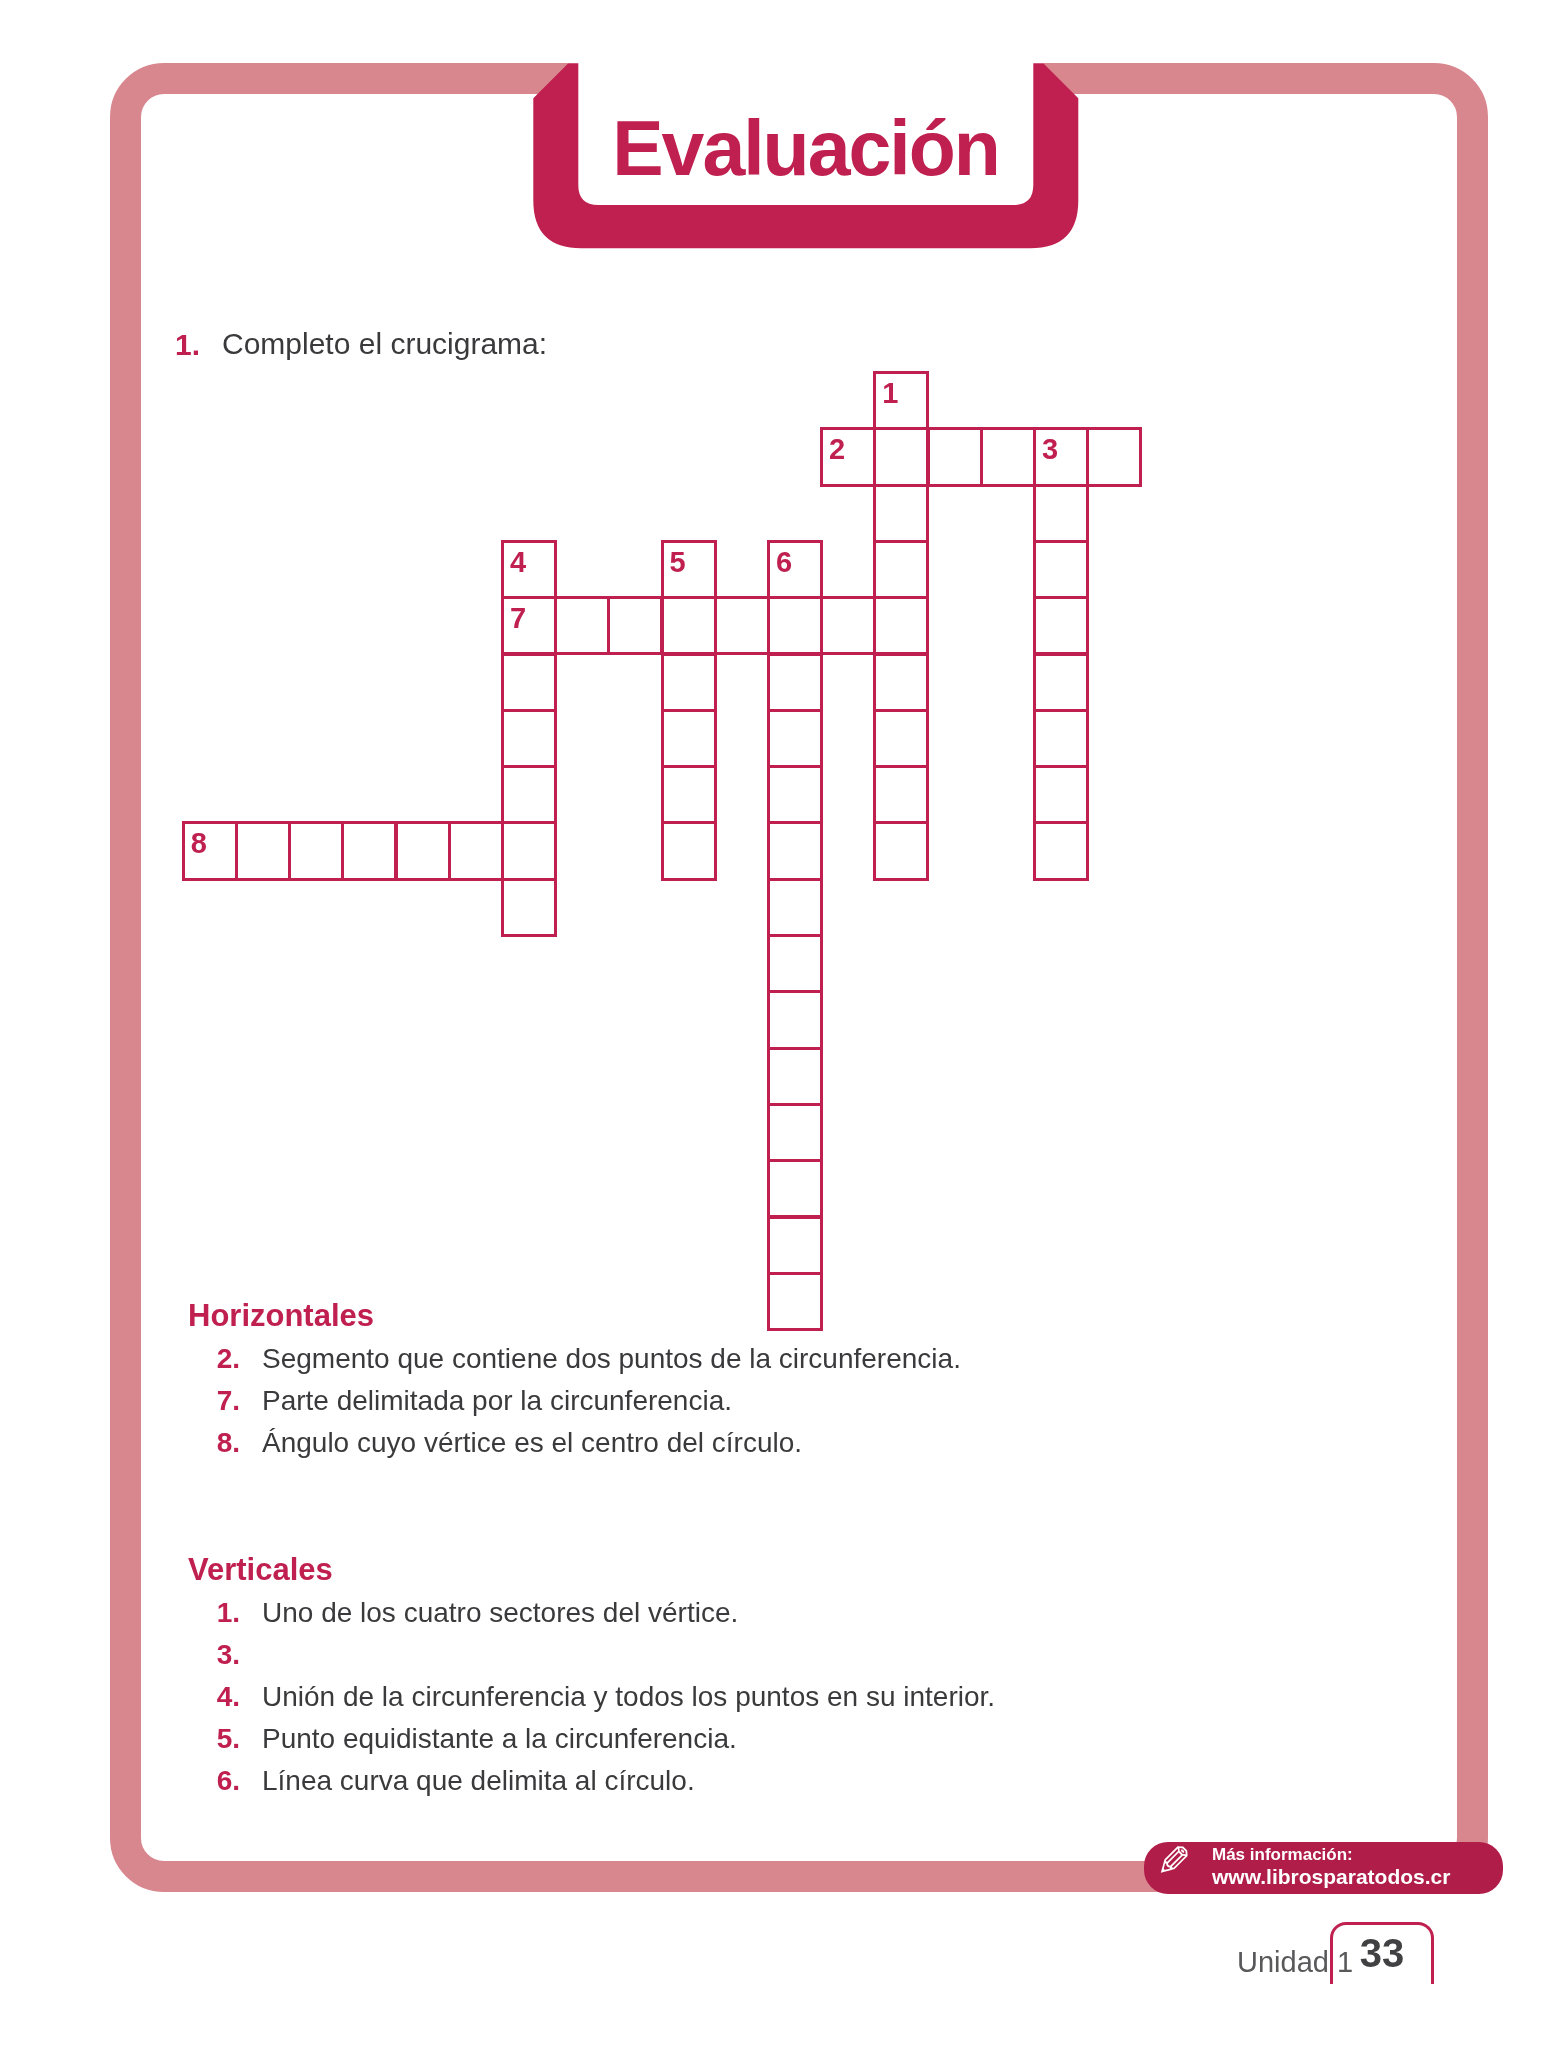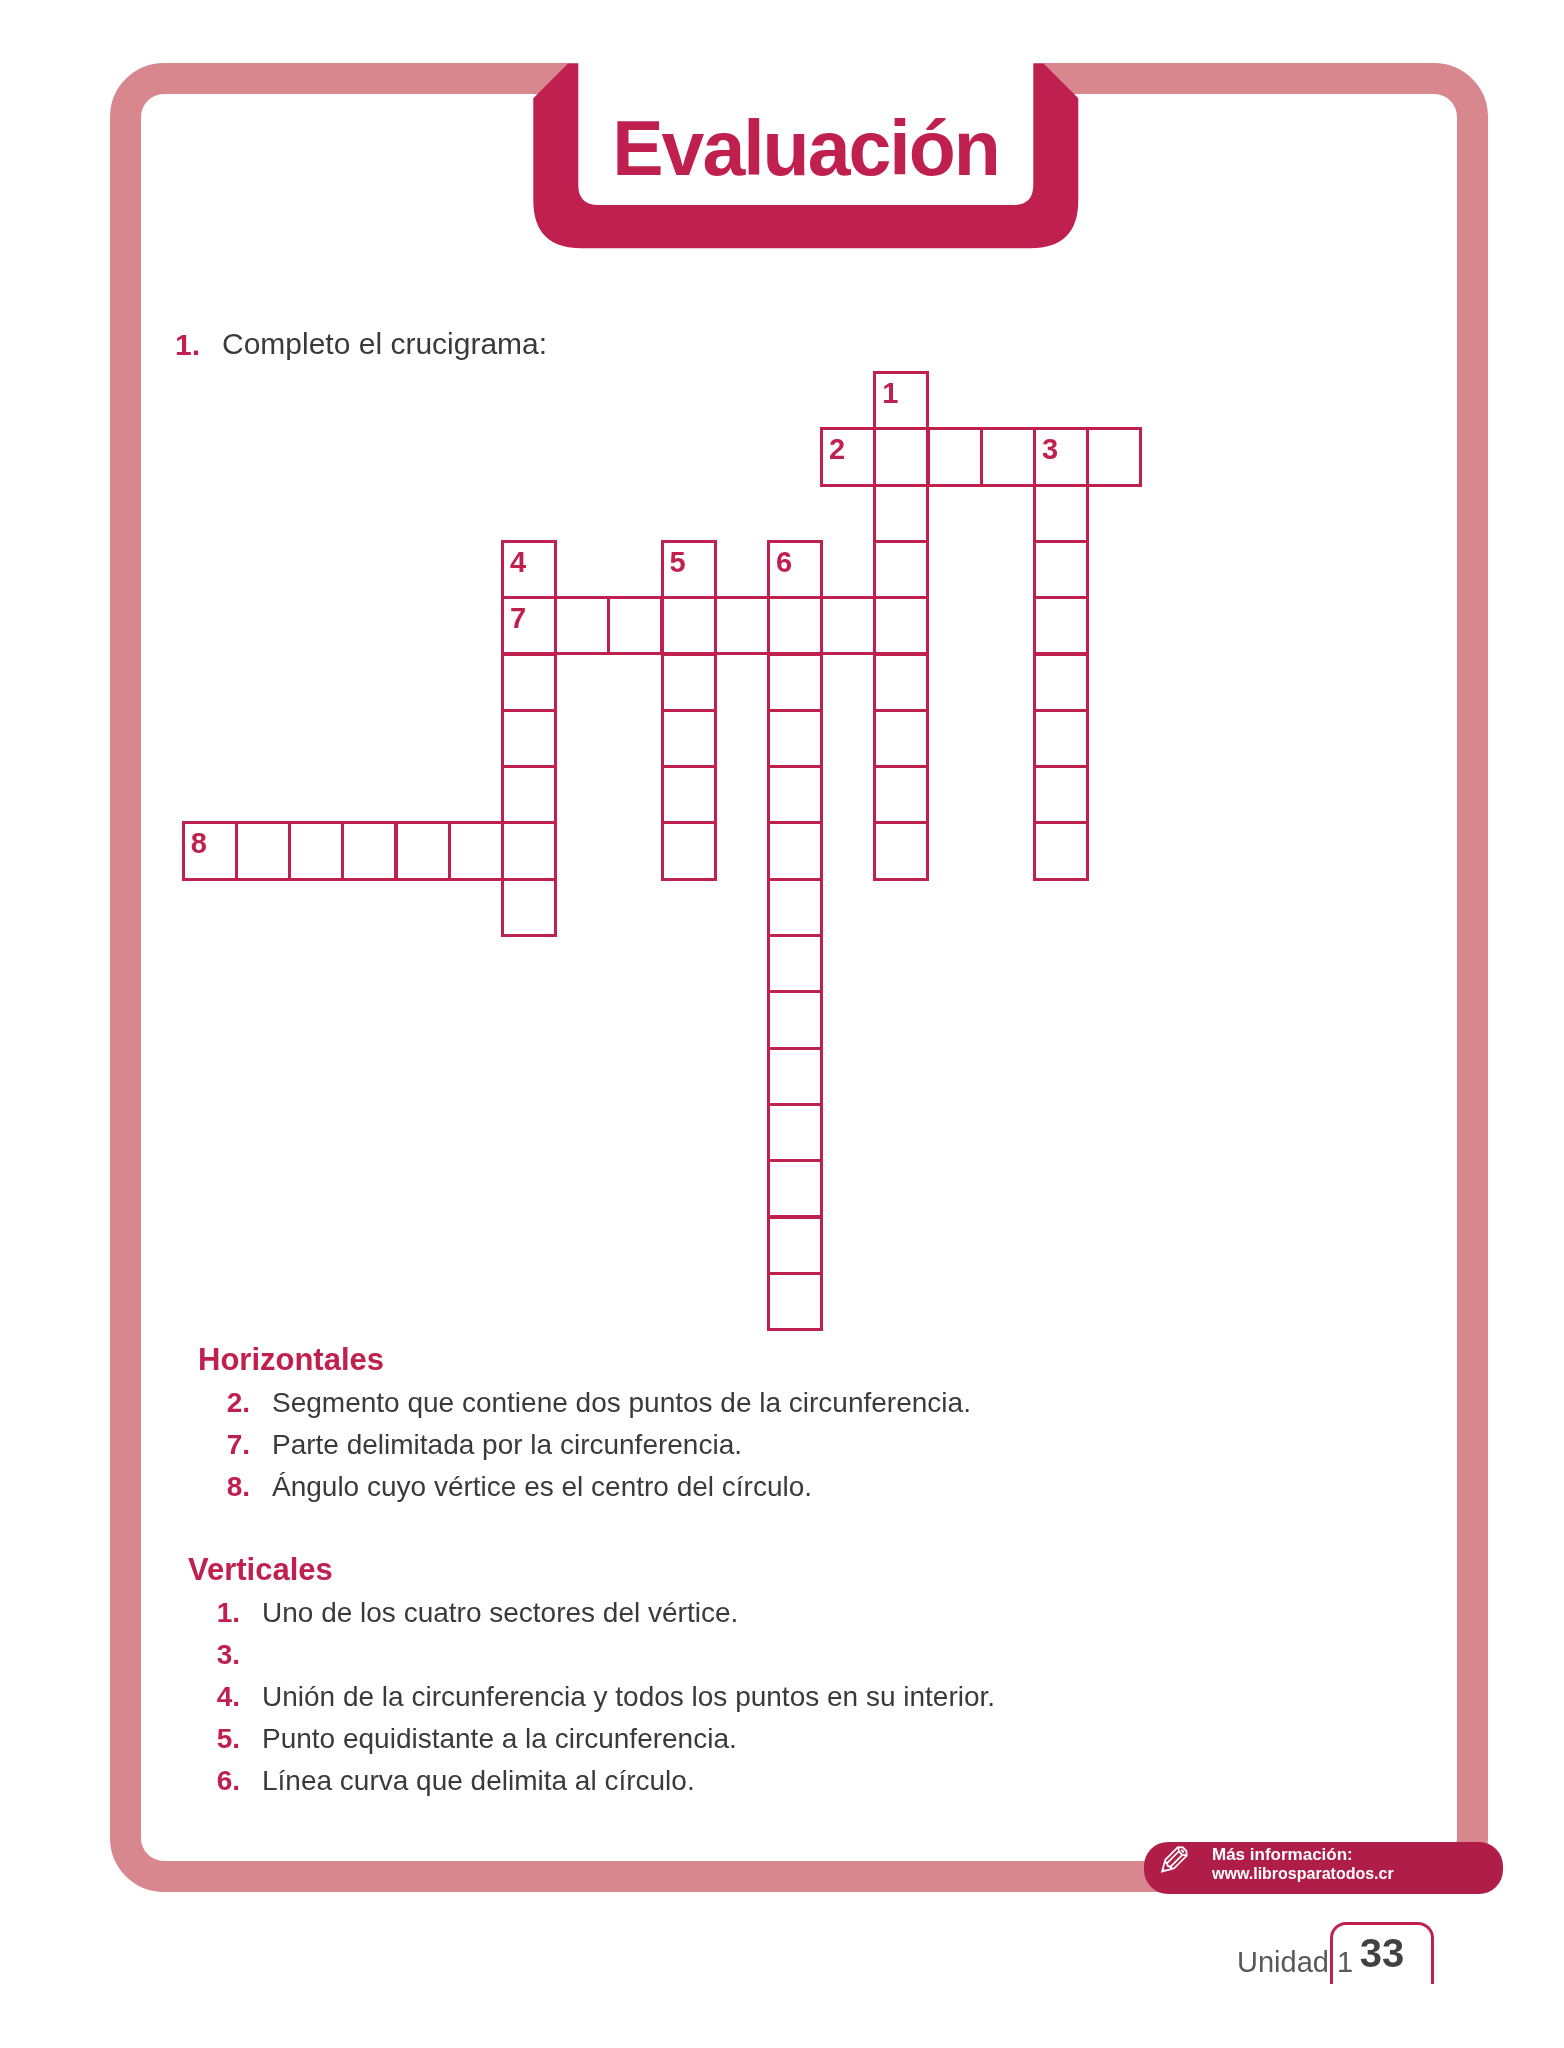--- a/index.html
+++ b/index.html
@@ -73,21 +73,21 @@
     background:var(--badge);
     border-radius:24px;
   }
   .badge-pencil{
     left:1156px;top:1841px;
     font-size:42px;color:#ffffff;
     transform:scaleX(-1);
     line-height:1;
   }
   .badge-line1{left:1212px;top:1846px;font-size:17px;font-weight:bold;color:#ffffff;line-height:1.1;}
-  .badge-line2{left:1212px;top:1864px;font-size:16px;font-weight:bold;color:#ffffff;line-height:1.2;}
+  .badge-line2{left:1212px;top:1864px;font-size:21px;font-weight:bold;color:#ffffff;line-height:1.2;}
   
   .unit-label{left:1237px;top:1946px;font-size:29px;color:var(--gray);}
   .page-tab{
     left:1330px;top:1922px;width:104px;height:62px;
     border:3px solid var(--accent);
     border-bottom:none;
     border-radius:16px 16px 0 0;
     box-sizing:border-box;
     text-align:center;
   }
@@ -177,21 +177,21 @@
     <div class="cell-num" style="left: 882.3px; top: 379px;">1</div>
     <div class="cell-num" style="left: 829.1px; top: 435.3px;">2</div>
     <div class="cell-num" style="left: 1041.9px; top: 435.3px;">3</div>
     <div class="cell-num" style="left: 509.9px; top: 547.9px;">4</div>
     <div class="cell-num" style="left: 669.5px; top: 547.9px;">5</div>
     <div class="cell-num" style="left: 775.9px; top: 547.9px;">6</div>
     <div class="cell-num" style="left: 509.9px; top: 604.2px;">7</div>
     <div class="cell-num" style="left: 190.7px; top: 829.4px;">8</div>
   </div>
 
-<div class="section" id="section-0" style="left:188px;top:1338px;margin-left:10px;">
+<div class="section" id="section-0" style="left:188px;top:1294px;">
   <h2>Horizontales</h2>
 <div class="clue-row">
       <span class="clue-num">2.</span>
       <span class="clue-text">Segmento que contiene dos puntos de la circunferencia.</span>
     </div>
     <div class="clue-row">
       <span class="clue-num">7.</span>
       <span class="clue-text">Parte delimitada por la circunferencia.</span>
     </div>
     <div class="clue-row">

